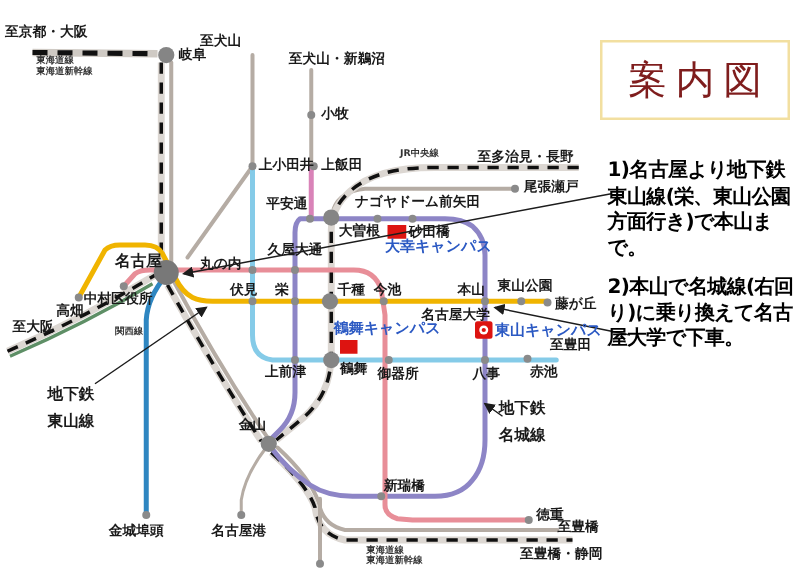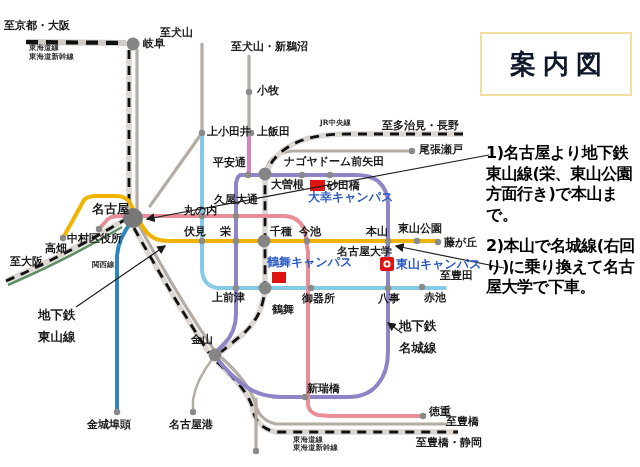--- a/index.html
+++ b/index.html
@@ -35,23 +35,23 @@
   .arrow{stroke:#1c1c1c;stroke-width:1.2;fill:none;}
   
   #labels{position:absolute;left:0;top:0;width:560px;height:467px;pointer-events:none;}
   .lbl{position:absolute;font-size:11px;font-weight:bold;color:#1a1a1a;white-space:nowrap;line-height:1;}
   .lbl.sm{font-size:7.5px;font-weight:bold;color:#333;}
   .lbl.md{font-size:12.5px;}
   .lbl.campus{font-size:12px;color:var(--c-campusText);letter-spacing:0px;}
   
   #title-box{position:absolute;left:480px;top:32px;width:148px;height:60px;background:#fff;
              border:2px solid var(--c-titleBorder);display:flex;align-items:center;justify-content:center;}
-  #title-box span{font-size:26px;font-weight:bold;letter-spacing:7px;color:#0f172a;padding-left:7px;}
-  
-  #instructions{position:absolute;left:486px;top:143px;width:154px;}
+  #title-box span{font-size:31px;font-weight:normal;letter-spacing:7px;color:#7f1d1d;padding-left:7px;}
+  
+  #instructions{position:absolute;left:486px;top:126px;width:154px;}
   #instructions p{margin:0 0 11px 0;font-size:16px;font-weight:bold;line-height:20.5px;color:#000;
                   text-align:left;letter-spacing:-0.5px;}
   
   #logo{position:absolute;right:4px;bottom:5px;color:var(--c-logo);}
   #logo .logo-text{font-size:27px;font-weight:bold;letter-spacing:-1.5px;line-height:1;}
   #logo .logo-ruby{position:absolute;top:-5px;right:10px;font-size:6.5px;letter-spacing:1px;}
 </style>
 </head>
 <body>
 
@@ -168,39 +168,39 @@
       <span class="lbl" style="left: 257px; top: 126px;">上飯田</span>
       <span class="lbl sm" style="left: 320px; top: 119px;">JR中央線</span>
       <span class="lbl" style="left: 382px; top: 120px;">至多治見・長野</span>
       <span class="lbl" style="left: 419px; top: 144px;">尾張瀬戸</span>
       <span class="lbl" style="left: 213px; top: 157px;">平安通</span>
       <span class="lbl" style="left: 284px; top: 156px;">ナゴヤドーム前矢田</span>
       <span class="lbl" style="left: 271px; top: 179px;">大曽根</span>
       <span class="lbl" style="left: 327px; top: 180px;">砂田橋</span>
       <span class="lbl campus" style="left: 308px; top: 191px;">大幸キャンパス</span>
       <span class="lbl md" style="left: 92px; top: 203px;">名古屋</span>
-      <span class="lbl" style="left: 184px; top: 205px; text-align: right;">丸の内</span>
+      <span class="lbl" style="left: 160px; top: 205px; text-align: right;">丸の内</span>
       <span class="lbl" style="left: 214px; top: 194px;">久屋大通</span>
       <span class="lbl" style="left: 67px; top: 233px;">中村区役所</span>
       <span class="lbl" style="left: 45px; top: 243px;">高畑</span>
       <span class="lbl" style="left: 184px; top: 226px;">伏見</span>
       <span class="lbl" style="left: 220px; top: 226px;">栄</span>
       <span class="lbl" style="left: 270px; top: 226px;">千種</span>
       <span class="lbl" style="left: 299px; top: 226px;">今池</span>
       <span class="lbl" style="left: 366px; top: 226px;">本山</span>
       <span class="lbl" style="left: 398px; top: 223px;">東山公園</span>
       <span class="lbl" style="left: 444px; top: 237px;">藤が丘</span>
       <span class="lbl" style="left: 10px; top: 256px;">至大阪</span>
       <span class="lbl sm" style="left: 52px; top: 261px; padding-left: 40px;">関西線</span>
       <span class="lbl campus" style="left: 267px; top: 256px;">鶴舞キャンパス</span>
       <span class="lbl" style="left: 337px; top: 246px;">名古屋大学</span>
       <span class="lbl campus" style="left: 396px; top: 258px;">東山キャンパス</span>
       <span class="lbl" style="left: 440px; top: 270px;">至豊田</span>
       <span class="lbl" style="left: 212px; top: 292px;">上前津</span>
-      <span class="lbl" style="left: 272px; top: 304px; text-align: right;">鶴舞</span>
+      <span class="lbl" style="left: 272px; top: 289px; text-align: right;">鶴舞</span>
       <span class="lbl" style="left: 302px; top: 293px;">御器所</span>
       <span class="lbl" style="left: 378px; top: 293px;">八事</span>
       <span class="lbl" style="left: 424px; top: 292px;">赤池</span>
       <span class="lbl md" style="left: 38px; top: 309px;">地下鉄</span>
       <span class="lbl md" style="left: 38px; top: 331px;">東山線</span>
       <span class="lbl" style="left: 191px; top: 334px;">金山</span>
       <span class="lbl md" style="left: 399px; top: 320px;">地下鉄</span>
       <span class="lbl md" style="left: 399px; top: 342px;">名城線</span>
       <span class="lbl" style="left: 307px; top: 383px;">新瑞橋</span>
       <span class="lbl" style="left: 87px; top: 419px;">金城埠頭</span>

